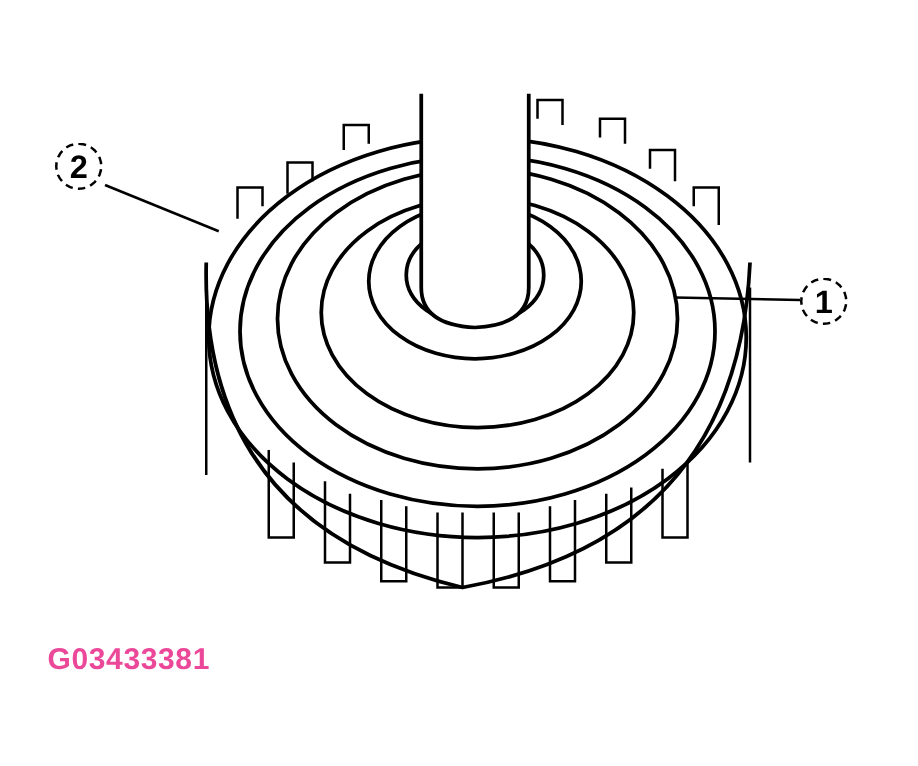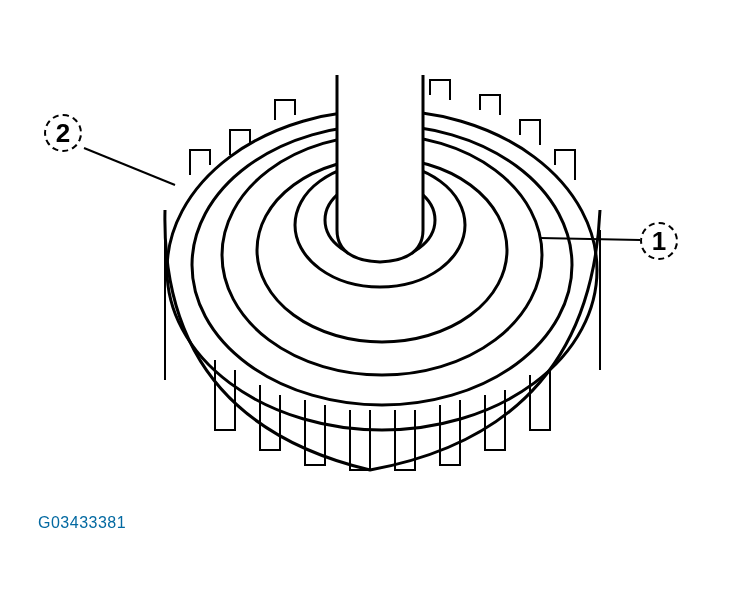--- a/index.html
+++ b/index.html
@@ -1,21 +1,21 @@
 <!DOCTYPE html>
 <html><head>
   <meta charset="utf-8">
   <style>
     html, body { margin: 0; padding: 0; background: #ffffff; }
     body { width: 734px; height: 613px; position: relative; overflow: hidden; font-family: "Liberation Sans", sans-serif; }
     .figure { position: absolute; left: 0; top: 0; width: 734px; height: 613px; }
     .callout { position: absolute; width: 38px; height: 38px; border: 2px dashed #000; border-radius: 50%; display: flex; align-items: center; justify-content: center; font-weight: bold; font-size: 26px; color: #000; background: #fff; box-sizing: border-box; }
     .callout-1 { left: 640px; top: 222px; }
     .callout-2 { left: 44px; top: 114px; }
-    .fig-id { position: absolute; left: 38px; top: 514px; font-size: 16px; font-weight: normal; color: #0369a1; letter-spacing: 0.5px; }
+    .fig-id { position: absolute; left: 38px; top: 514px; font-size: 24px; font-weight: bold; color: #ec4899; letter-spacing: 0.5px; }
   </style>
 </head>
 <body>
 
 <svg class="figure" viewBox="0 0 734 613" xmlns="http://www.w3.org/2000/svg">
   <g fill="none" stroke="#000" stroke-width="3">
 
     <path d="M165 210 Q160 420 370 470 Q590 430 600 210"></path>
     <ellipse cx="382" cy="270" rx="215" ry="160"></ellipse>
     <ellipse cx="382" cy="265" rx="190" ry="140"></ellipse>

